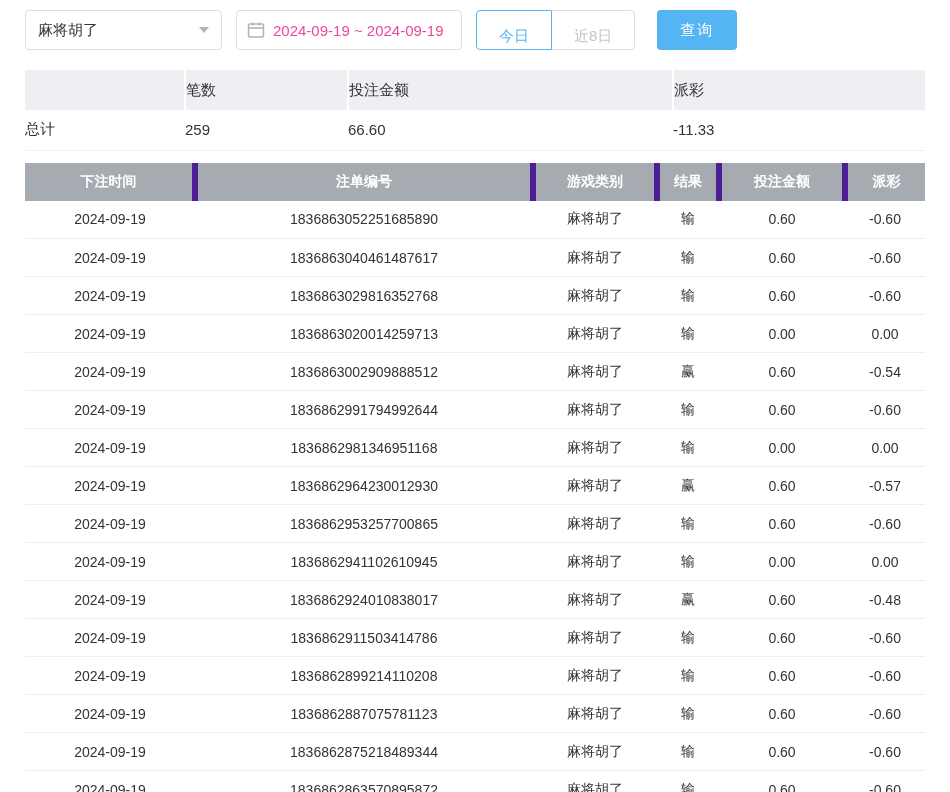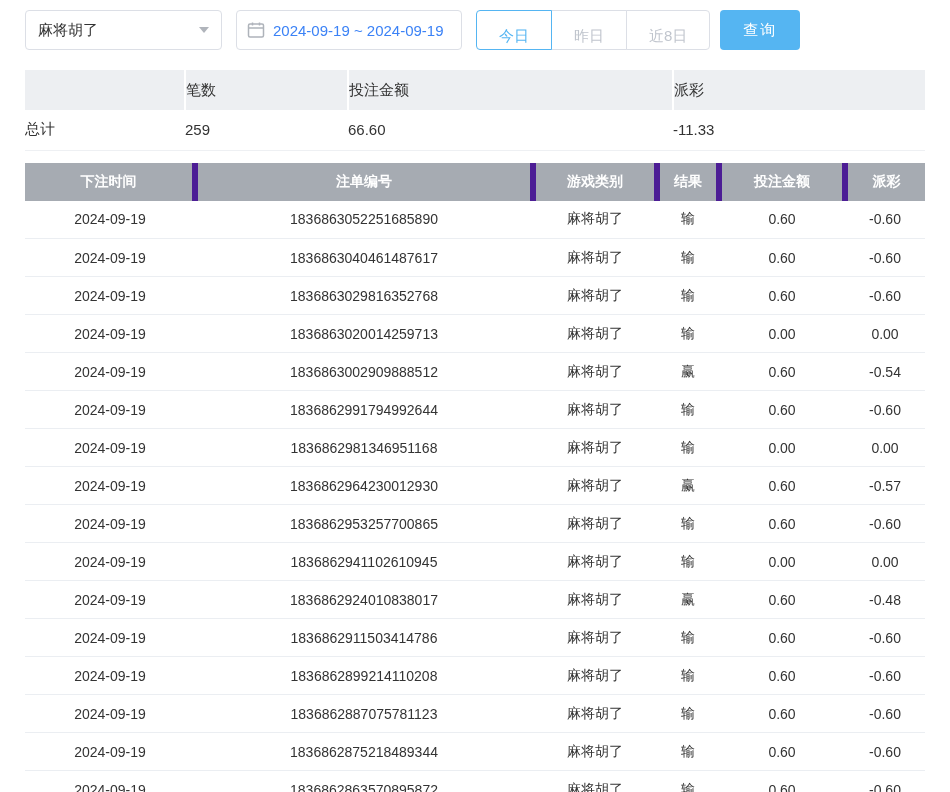--- a/index.html
+++ b/index.html
@@ -12,34 +12,34 @@
   .select {
     width:197px; height:40px; border:1px solid #dcdfe6; border-radius:4px;
     display:flex; align-items:center; justify-content:space-between;
     padding:0 12px; font-size:15px; color:#333; cursor:pointer; background:#fff;
   }
   .caret { width:0; height:0; border-left:5px solid transparent;
     border-right:5px solid transparent; border-top:6px solid #b0b4bb; }
   .date-input {
     margin-left:14px; width:226px; height:40px; border:1px solid #dcdfe6;
     border-radius:4px; display:flex; align-items:center; gap:8px;
-    padding:0 10px; font-size:15px; color:#3b82f6; background:#fff; cursor:pointer;
+    padding:0 10px; font-size:15px; color:#ec4899; background:#fff; cursor:pointer;
   }
   .cal-icon { display:inline-flex; color:#aeb3ba; }
   .btn-group { display:flex; margin-left:14px; }
   .qbtn {
     height:40px; padding:16px 22px; background:#fff; border:1px solid #dcdfe6;
     color:#c0c5cd; font-size:15px; cursor:pointer; margin-left:-1px;
     font-family:"Liberation Sans", sans-serif;
   }
   .qbtn:first-child { border-radius:4px 0 0 4px; margin-left:0; }
   .qbtn:last-child { border-radius:0 4px 4px 0; }
   .qbtn.active { border-color:#55b5f2; color:#55b5f2; position:relative; z-index:1; }
   .query-btn {
-    margin-left:10px; width:80px; height:40px; background:#55b5f2; color:#fff;
+    margin-left:22px; width:80px; height:40px; background:#55b5f2; color:#fff;
     border:none; border-radius:4px; font-size:15px; cursor:pointer; letter-spacing:2px;
     font-family:"Liberation Sans", sans-serif;
   }
 
   
   table { width:100%; border-collapse:collapse; table-layout:fixed; }
   .summary-table th {
     background:#edeff2; height:40px; font-weight:400; font-size:15px; color:#333;
     border-left:2px solid #fff; text-align:left;
   }
@@ -80,21 +80,20 @@
           <line x1="1.5" y1="7" x2="16.5" y2="7" stroke="#aeb3ba" stroke-width="1.5"></line>
           <line x1="5.5" y1="1.5" x2="5.5" y2="4.5" stroke="#aeb3ba" stroke-width="1.5"></line>
           <line x1="12.5" y1="1.5" x2="12.5" y2="4.5" stroke="#aeb3ba" stroke-width="1.5"></line>
         </svg>
       </span>
       <span>2024-09-19 ~ 2024-09-19</span>
     </div>
 
     <div class="btn-group">
       <button class="qbtn active">今日</button>
-      <button class="qbtn">昨日</button>
       <button class="qbtn">近8日</button>
     </div>
 
     <button class="query-btn">查询</button>
   </div>
 
   <table class="summary-table">
     <colgroup>
       <col style="width:160px">
         <col style="width:163px">

